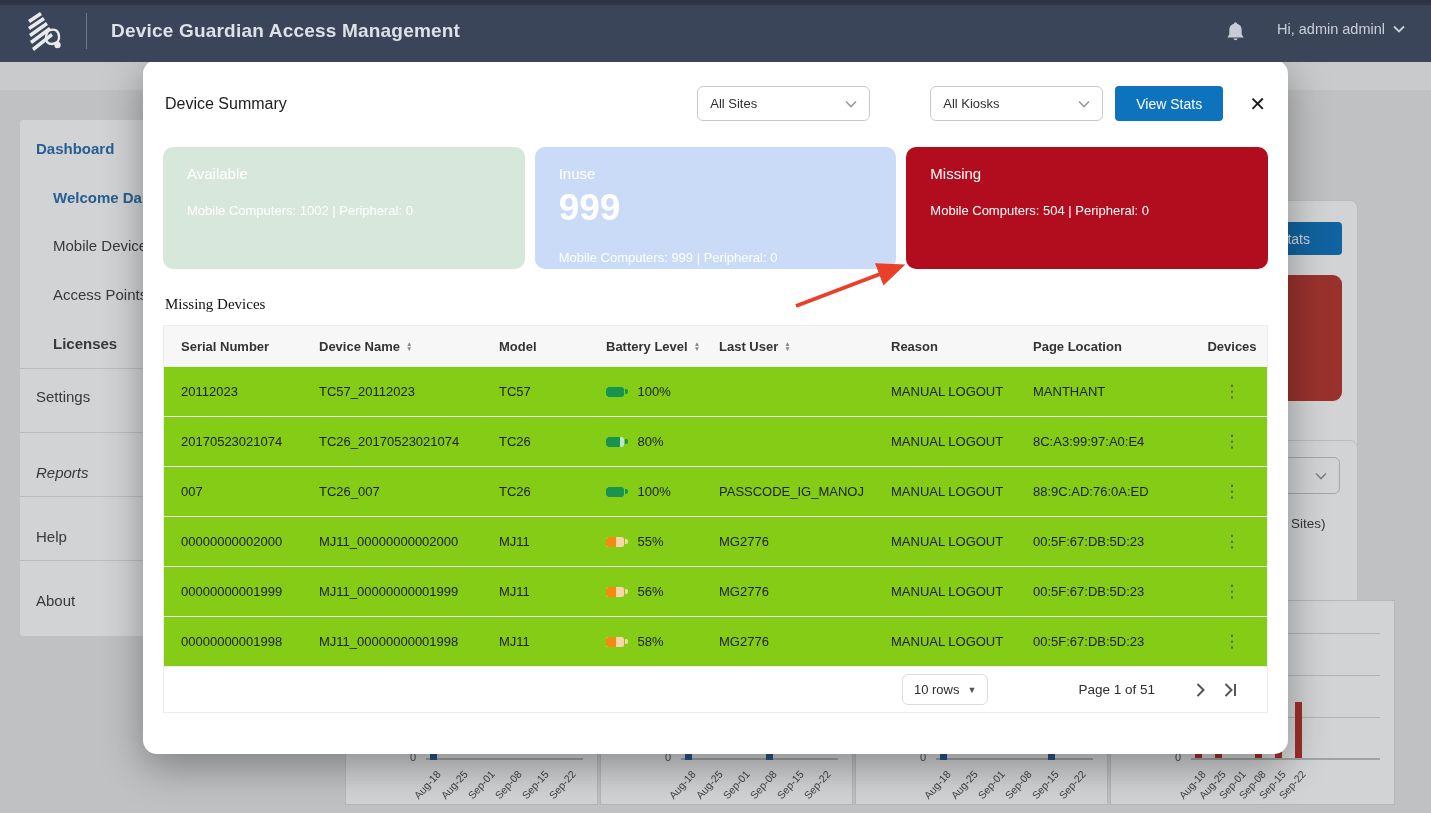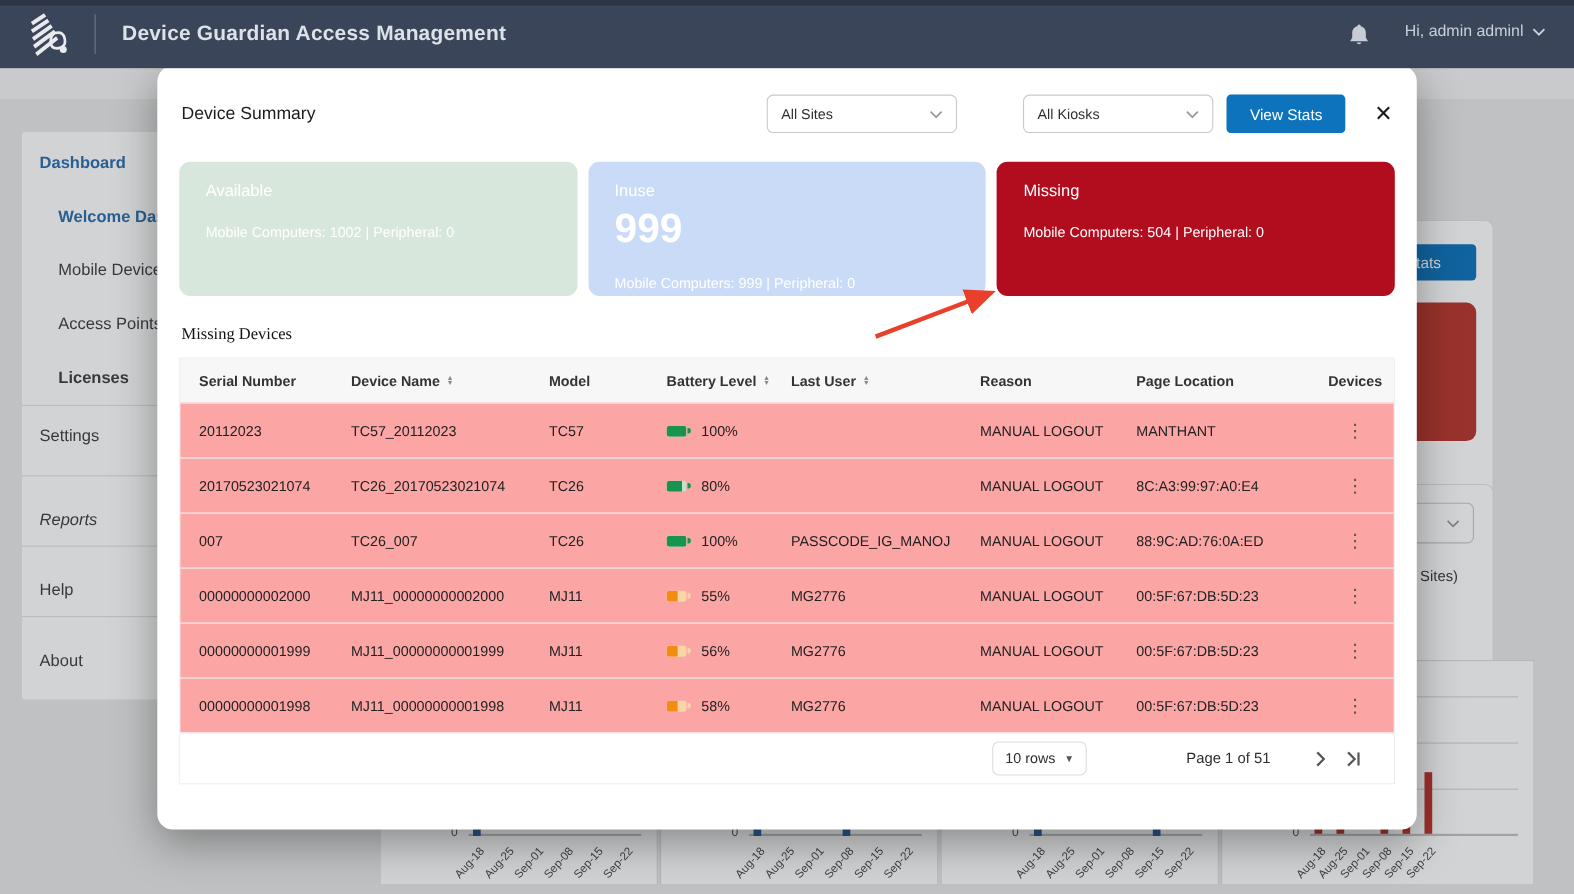--- a/index.html
+++ b/index.html
@@ -60,21 +60,21 @@
   
   .cards{ display:flex; gap:10px; padding:26px 20px 0 20px; }
   .card{ flex:1; height:122px; border-radius:10px; padding:18px 24px; color:#fff; }
   .card .c-label{ font-size:15px; }
   .card .c-count{ font-size:37px; font-weight:bold; margin-top:5px; }
   .card .c-detail{ font-size:13px; margin-top:21px; }
   
   .section-title{ font-size:15px; color:#111; margin:27px 22px 0 22px;font-family:Liberation Serif, serif; }
   .table{ margin:12px 20px 0 20px; border:1px solid #ececec; font-size:13px; color:#222; }
   .trow{ display:grid; grid-template-columns:138px 180px 107px 113px 172px 142px 164px 1fr;
-    align-items:center; padding-left:17px; min-height:50px; border-top:1px solid #ececec; background:#fca5a5; }
+    align-items:center; padding-left:17px; min-height:50px; border-top:1px solid #ececec; background:#84cc16; }
   .trow.head{ min-height:40px; background:#f7f7f7; border-top:none; font-weight:bold; color:#333; }
   .th{ display:flex; align-items:center; gap:6px; }
   .th.center, .cell.center{ justify-content:center; display:flex; }
   .sort{ display:inline-flex; flex-direction:column; line-height:5px; font-size:6.5px; color:#8a8a8a; cursor:pointer; }
   .sort i{ font-style:normal; }
   .batt-wrap{ display:flex; align-items:center; gap:10px; }
   .batt{ position:relative; width:18px; height:10px; border-radius:2.5px; overflow:hidden; display:inline-block; }
   .batt.green{ background:#bfe3cd; } .batt.orange{ background:#f9d6a8; }
   .batt .fill{ position:absolute; left:0; top:0; bottom:0; border-radius:2.5px 0 0 2.5px; }
   .batt.green .fill{ background:#18944e; } .batt.orange .fill{ background:#f28b12; }

